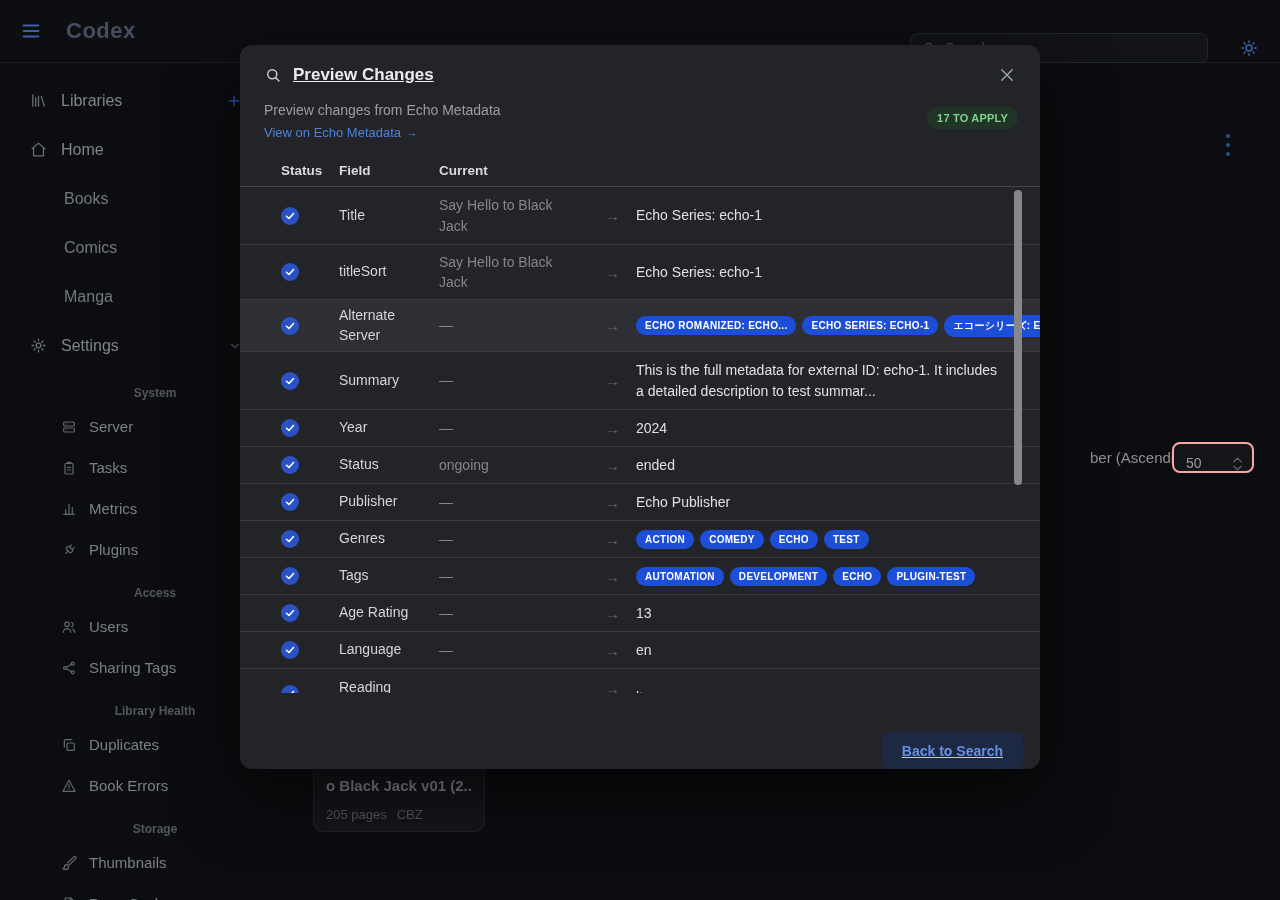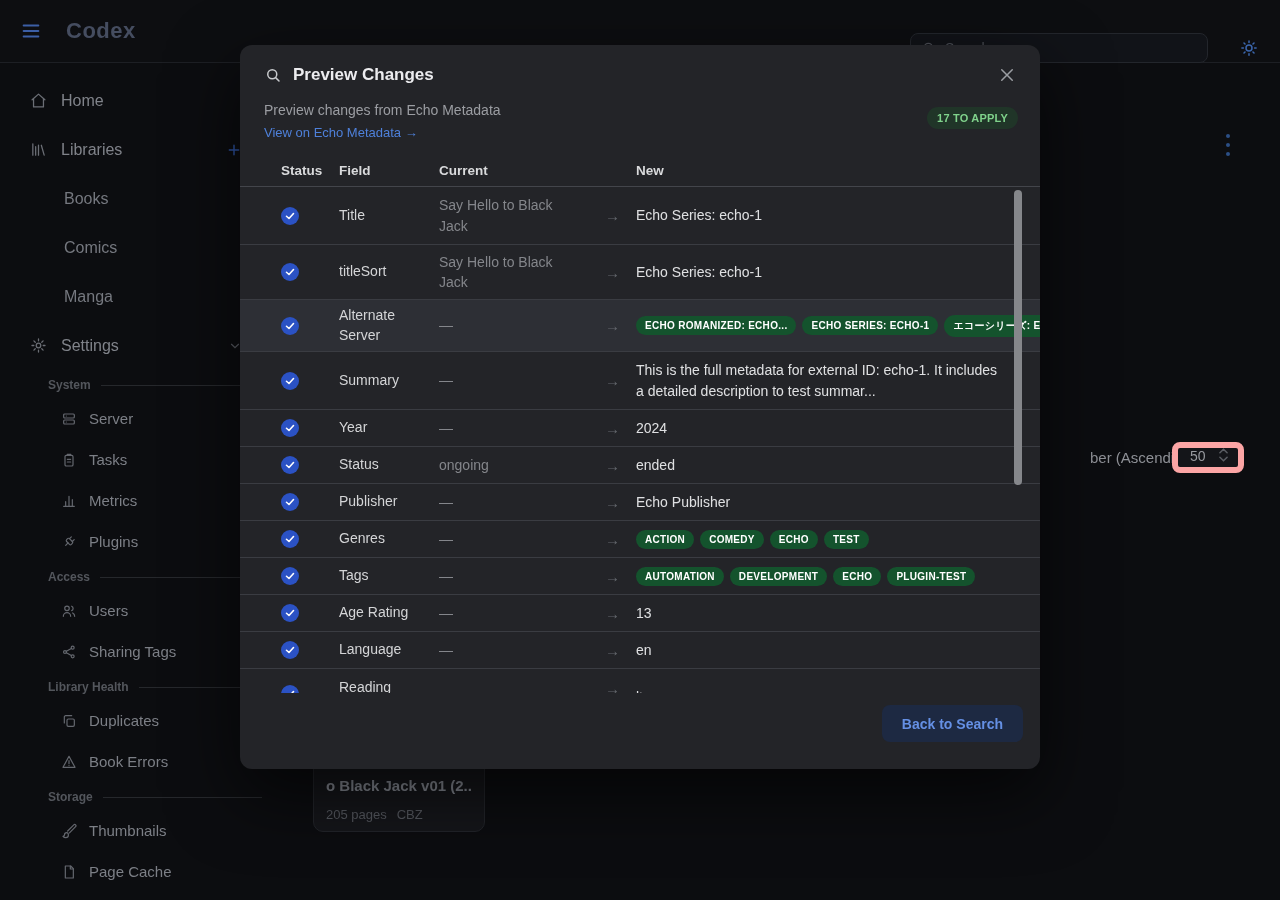--- a/index.html
+++ b/index.html
@@ -22,45 +22,45 @@
   .theme-toggle { color:#3b66ad; margin-right:22px; cursor:pointer; }
 
   
   .sidebar { position:absolute; left:0; top:63px; width:280px; bottom:0; padding-top:13px; z-index:1; }
   .side-item { height:49px; display:flex; align-items:center; padding-left:30px; color:#80838a; font-size:16px; cursor:pointer; }
   .side-item .ic { color:#6b6e75; margin-right:14px; }
   .side-item .grow { flex:1; }
   .side-sub { height:49px; display:flex; align-items:center; padding-left:64px; color:#75787f; font-size:16px; cursor:pointer; }
   .side-action { color:#2f55a5; margin-right:12px; cursor:pointer; }
   .chev { color:#5a5d64; margin-right:38px; }
-  .section-label { display:flex; align-items:center; margin:8px 18px 6px 48px; color:#53565c; font-size:12px; font-weight:700; }
+  .section-label { display:flex; align-items:center; margin:16px 18px 6px 48px; color:#53565c; font-size:12px; font-weight:700;flex-direction:column; }
   .section-label .line { flex:1; height:1px; background:#26282c; margin-left:10px; }
   .sec-item { height:41px; display:flex; align-items:center; padding-left:61px; color:#7c7f86; font-size:15px; cursor:pointer; }
   .sec-item .ic { color:#64676e; margin-right:12px; }
 
   
   .kebab-page { position:absolute; left:1226px; top:134px; display:flex; flex-direction:column; gap:5px; z-index:1; cursor:pointer; }
   .kebab-page i { width:4px; height:4px; border-radius:50%; background:#2c4f86; }
   .sort-text { position:absolute; left:1042px; top:449px; font-size:15px; color:#8e9096; z-index:1;margin-left:48px; }
-  .page-size { position:absolute; left:1172px; top:442px; width:72px; height:31px; background:#141519;
-               border:6px solid #fca5a5; border-radius:8px; display:flex; align-items:flex-start; z-index:1; cursor:pointer; }
+  .page-size { position:absolute; left:1172px; top:442px; width:82px; height:31px; background:#141519;
+               border:2px solid #fca5a5; border-radius:8px; display:flex; align-items:flex-end; z-index:1; cursor:pointer; }
   .page-size .val { margin-left:12px; font-size:14px; color:#97999e; flex:1; }
   .page-size .chevs { margin-right:10px; color:#5a5d63; display:flex; flex-direction:column; gap:2px; }
   .book-card { position:absolute; left:313px; top:740px; width:172px; height:92px; background:#15161a;
                border:1px solid #222429; border-radius:10px; padding:36px 12px 0 12px; z-index:1; cursor:pointer; }
   .book-card .bc-title { font-size:15px; font-weight:700; color:#868a93; white-space:nowrap; overflow:hidden; }
   .book-card .bc-meta { margin-top:13px; display:flex; gap:10px; font-size:13px; color:#55585f; }
 
   
   .modal { position:absolute; left:240px; top:45px; width:800px; height:724px; background:#232428;
            border-radius:12px; box-shadow:0 25px 70px rgba(0,0,0,.65); z-index:10;
            display:flex; flex-direction:column; }
   .m-titlebar { display:flex; align-items:center; padding:20px 24px 0 24px; }
   .m-titlebar .ic { color:#c9cbce; margin-right:11px; }
-  .m-title { flex:1; font-size:17px; font-weight:700; color:#ececef; }
+  .m-title { flex:1; font-size:17px; font-weight:700; color:#ececef;text-decoration:underline; }
   .m-close { color:#9b9ea3; cursor:pointer; }
   .m-subrow { position:relative; padding:17px 24px 0 24px; }
   .m-subtitle { font-size:14px; color:#9b9da2; }
   .m-link { display:inline-block; margin-top:7px; font-size:13px; color:#4e80da; text-decoration:none; cursor:pointer; }
   .m-badge { position:absolute; top:22px; right:22px; background:#203528; color:#7fd28b; font-size:11px;
              font-weight:700; padding:5px 10px; border-radius:999px; letter-spacing:.2px; }
 
   .m-table { position:relative; flex:1; margin-top:14px; overflow:hidden; }
   .mgrid { display:grid; grid-template-columns:58px 100px 150px 47px 1fr; padding-left:41px; padding-right:34px; }
   .m-thead { height:32px; align-items:center; color:#d9dadc; font-size:13.5px; font-weight:700;
@@ -70,32 +70,32 @@
   .m-row.hl { background:#2d2f35; }
   .rh58 { height:58px; } .rh55 { height:55px; } .rh52 { height:52px; } .rh37 { height:37px; } .rh56 { height:56px; }
   .cbox { width:18px; height:18px; border-radius:50%; background:#2b52c4; display:flex; align-items:center;
           justify-content:center; cursor:pointer; }
   .cbox svg { color:#fff; }
   .fld { color:#d4d5d7; line-height:1.4; padding-right:8px; }
   .cur { color:#84868b; line-height:1.45; padding-right:20px; }
   .arr { color:#64676d; font-size:15px; text-align:center; }
   .new { color:#dfe0e2; line-height:1.45; padding-right:4px; }
   .pills { display:flex; gap:6px; align-items:center; white-space:nowrap; }
-  .pill { background:#14532d; color:#fff; font-size:10px; font-weight:700; letter-spacing:.3px;
+  .pill { background:#1d4ed8; color:#fff; font-size:10px; font-weight:700; letter-spacing:.3px;
           padding:4px 9px; border-radius:999px; }
   .m-row.reading { align-items:start; }
   .m-row.reading .fld { padding-top:9px; }
   .m-row.reading .cbox { margin-top:16px; }
   .m-row.reading .arr,{ }
   .m-row.reading .arr { padding-top:11px; }
   .m-row.reading .new { padding-top:18px; }
   .scroll-thumb { position:absolute; right:18px; top:35px; width:8px; height:295px; background:#85878b;
                   border-radius:4px; cursor:grab; }
 
-  .m-footer { height:64px; display:flex; align-items:flex-start; justify-content:flex-end; gap:19px; padding-right:17px; }
+  .m-footer { height:64px; display:flex; align-items:flex-end; justify-content:flex-end; gap:19px; padding-right:17px;text-decoration:underline; }
   .btn { border:none; border-radius:8px; height:37px; padding:0 20px; font-size:14px; font-weight:700;
          font-family:"Liberation Sans",sans-serif; cursor:pointer; }
   .btn-back { background:#1d2942; color:#6590e4; }
   .btn-apply { background:#2b4ab7; color:#ffffff; }
 </style>
 </head>
 <body>
 
 <header class="topbar">
   <span class="hamburger">
@@ -117,46 +117,46 @@
           <circle cx="12" cy="12" r="4"></circle>
           <path d="M12 2.5v2M12 19.5v2M21.5 12h-2M4.5 12h-2M18.7 5.3l-1.4 1.4M6.7 17.3l-1.4 1.4M18.7 18.7l-1.4-1.4M6.7 6.7 5.3 5.3"></path>
         </svg>
     </span>
   </div>
 </header>
 
 <nav class="sidebar">
   <div class="side-item">
     <span class="ic">
-        <svg width="17" height="17" viewBox="0 0 24 24" fill="none" stroke="currentColor" stroke-width="1.8" stroke-linecap="round" stroke-linejoin="round">
-          <path d="M3 11 12 3l9 8"></path>
-          <path d="M5 9.5V21h14V9.5"></path>
-        </svg>
-      </span>
-    <span class="grow">Home</span>
-  </div>
-  <div class="side-item">
-    <span class="ic">
         <svg width="17" height="17" viewBox="0 0 24 24" fill="none" stroke="currentColor" stroke-width="1.8" stroke-linecap="round">
           <path d="M4 4v16M8 8v12M12 6v14M16 6l4 14"></path>
         </svg>
       </span>
     <span class="grow">Libraries</span>
     <span class="side-action">
         <svg width="16" height="16" viewBox="0 0 24 24" fill="none" stroke="currentColor" stroke-width="2.2" stroke-linecap="round">
           <path d="M12 5v14M5 12h14"></path>
         </svg>
       </span>
     <span class="side-action">
         <svg width="14" height="14" viewBox="0 0 24 24" fill="currentColor">
           <circle cx="12" cy="5" r="1.8"></circle>
           <circle cx="12" cy="12" r="1.8"></circle>
           <circle cx="12" cy="19" r="1.8"></circle>
         </svg>
       </span>
+  </div>
+  <div class="side-item">
+    <span class="ic">
+        <svg width="17" height="17" viewBox="0 0 24 24" fill="none" stroke="currentColor" stroke-width="1.8" stroke-linecap="round" stroke-linejoin="round">
+          <path d="M3 11 12 3l9 8"></path>
+          <path d="M5 9.5V21h14V9.5"></path>
+        </svg>
+      </span>
+    <span class="grow">Home</span>
   </div>
   <div class="side-sub">
       <span>Books</span>
     </div>
   <div class="side-sub">
       <span>Comics</span>
     </div>
   <div class="side-sub">
       <span>Manga</span>
     </div>
@@ -339,21 +339,20 @@
     <a class="m-link">View on Echo Metadata →</a>
     <span class="m-badge">17 TO APPLY</span>
   </div>
 
   <div class="m-table">
     <div class="mgrid m-thead">
       <span>Status</span>
       <span>Field</span>
       <span>Current</span>
       <span></span>
-      <span>New</span>
     </div>
     <div class="m-rows">
 
       <div class="mgrid m-row rh58">
         <span class="cbox">
             <svg width="12" height="12" viewBox="0 0 24 24" fill="none" stroke="currentColor" stroke-width="3.2" stroke-linecap="round" stroke-linejoin="round">
               <path d="m5 12.5 5 4.5 9-10"></path>
             </svg>
           </span>
         <span class="fld">Title</span>

